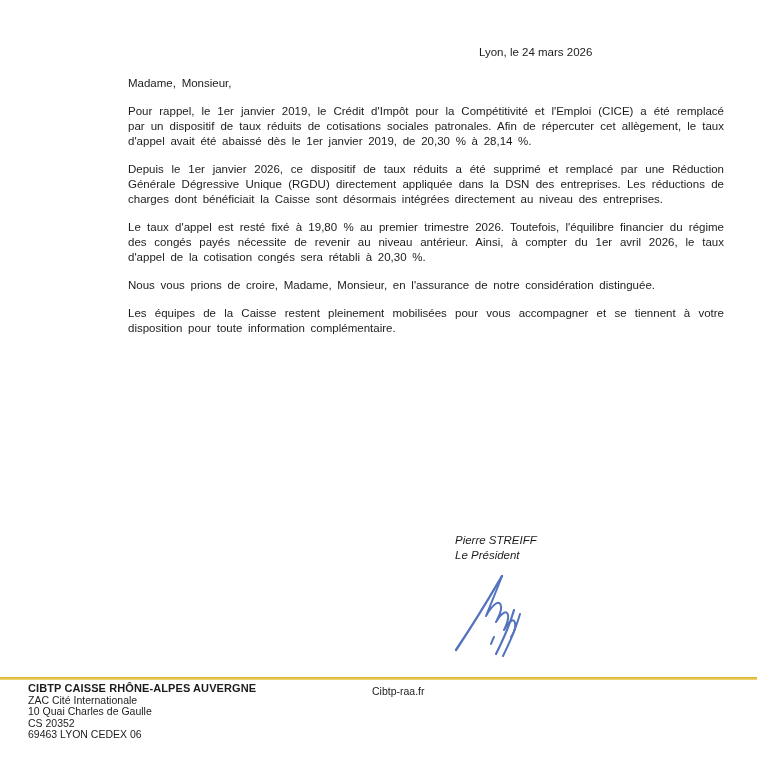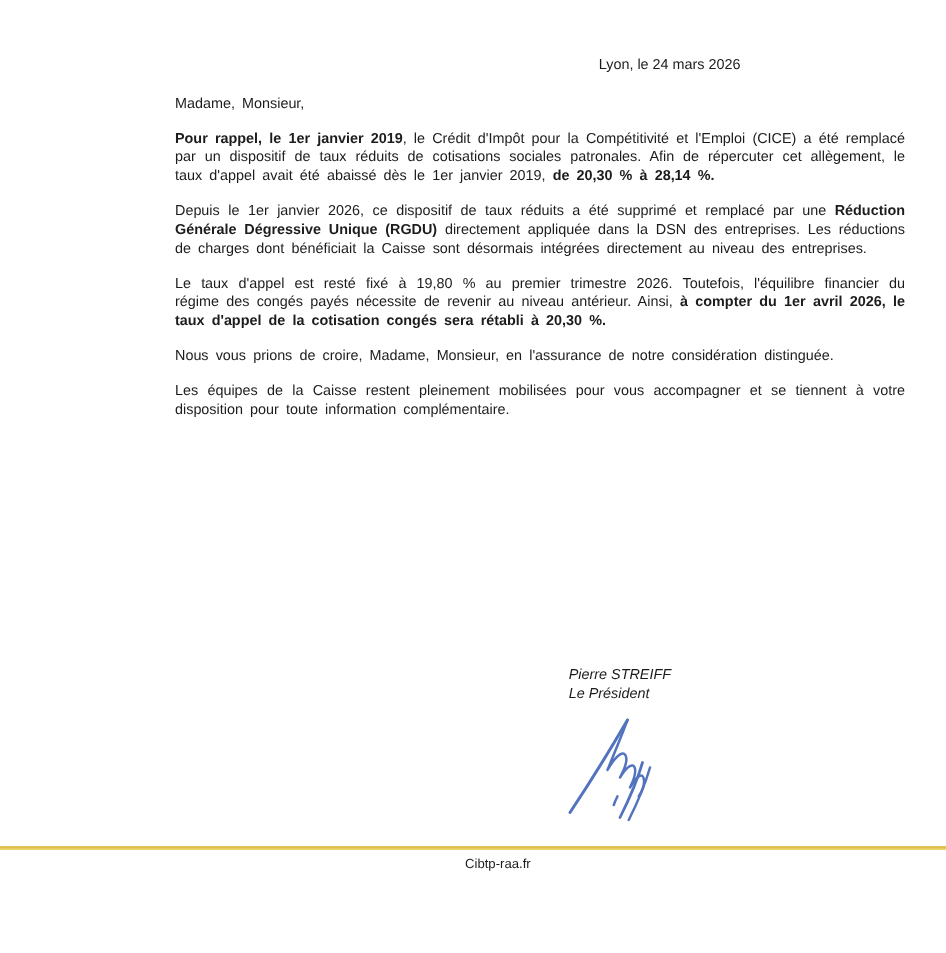--- a/index.html
+++ b/index.html
@@ -22,26 +22,26 @@
   .body-text {
     position: absolute;
     left: 124px;
     top: 76px;
     width: 600px;
     font-size: 11.5px;
     line-height: 15px;
     word-spacing: 2.5px;
   }
   .body-text p {
-    margin: 0 0 13px 16px;
+    margin: 0 0 13px 4px;
     text-align: justify;
     text-align-last: left;
   }
   .body-text p.salutation { text-align: left; }
-  .body-text b { font-weight: bold; }
+  .body-text b { font-weight: normal; }
   .sign-block {
     position: absolute;
     left: 455px;
     top: 533px;
     font-size: 11.5px;
     line-height: 14.5px;
     font-style: italic;
   }
   .signature-wrap {
     position: absolute;
@@ -105,16 +105,25 @@
       <path d="M12 80 C 24 62, 44 30, 58 6" stroke-width="2.4"></path>
       <path d="M58 6 C 52 22, 46 36, 42 46 C 50 32, 56 30, 57 36 C 58 41, 54 48, 52 52 C 58 42, 63 40, 64 45 C 65 50, 62 56, 60 60 C 66 50, 70 48, 71 53 C 72 58, 69 64, 67 67" stroke-width="2"></path>
       <path d="M70 40 C 66 54, 58 72, 52 84" stroke-width="2.2"></path>
       <path d="M76 44 C 72 58, 64 76, 59 86" stroke-width="2"></path>
       <path d="M47 74 C 48 71, 49 69, 50 67" stroke-width="2"></path>
     </svg>
   </div>
 
   <div class="footer-rule"></div>
 
+  <div class="footer-block">
+    <div class="footer-company">CIBTP CAISSE RHÔNE-ALPES AUVERGNE</div>
+    <div>
+        <div>ZAC Cité Internationale</div>
+        <div>10 Quai Charles de Gaulle</div>
+        <div>CS 20352</div>
+        <div>69463 LYON CEDEX 06</div>
+      </div>
+  </div>
 
   <div class="footer-site">Cibtp-raa.fr</div>
 
 </div>
 
 </body></html>

